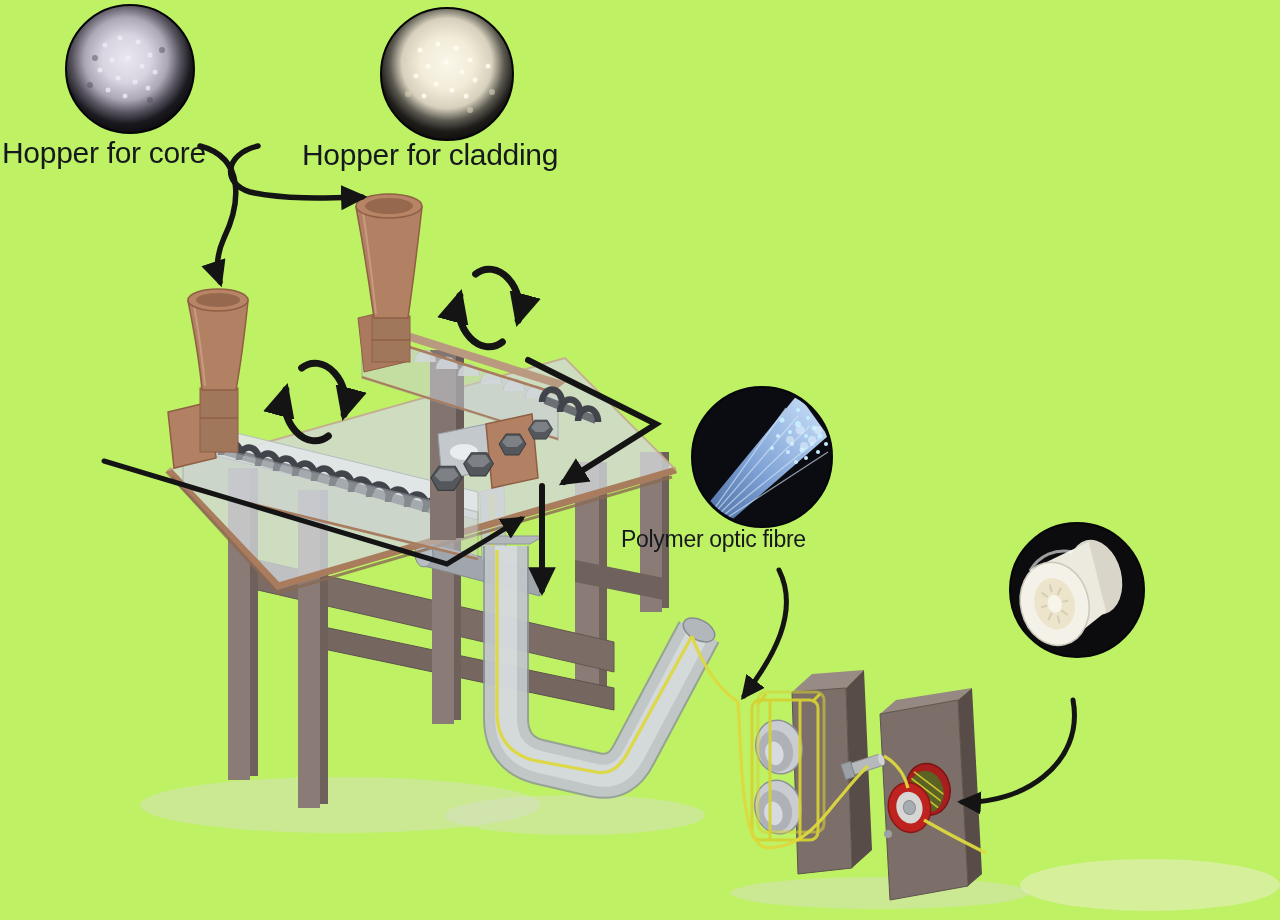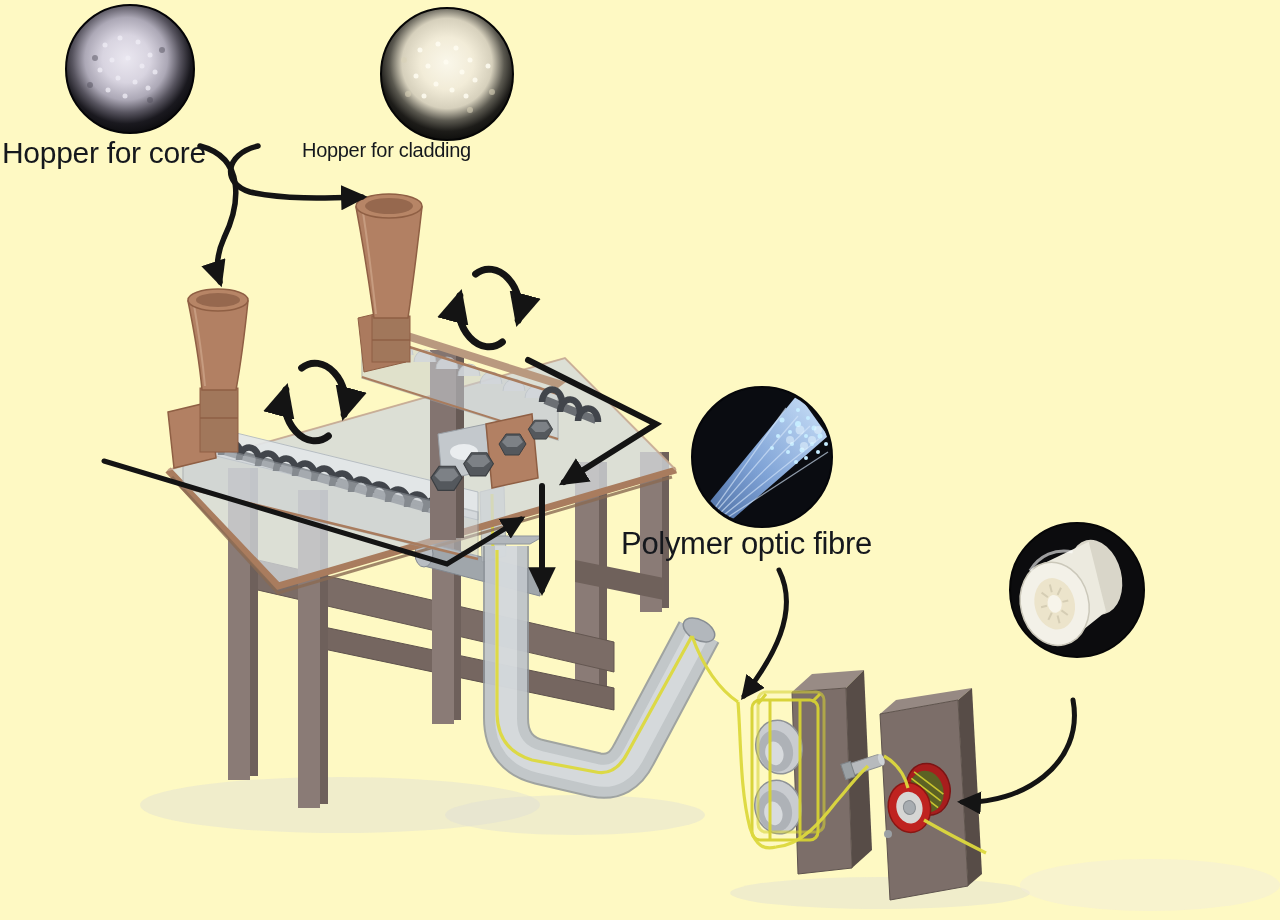--- a/index.html
+++ b/index.html
@@ -1,23 +1,23 @@
 <!DOCTYPE html>
 <html><head>
 <meta charset="utf-8">
 <style>
   html,body{margin:0;padding:0;background:#ffffff;}
-  .scene{position:relative;width:1280px;height:920px;background:#fef9c3;overflow:hidden;
+  .scene{position:relative;width:1280px;height:920px;background:#bef264;overflow:hidden;
          font-family:"Liberation Sans", sans-serif;}
   .scene svg{position:absolute;left:0;top:0;}
   .lbl{position:absolute;color:#15181d;font-size:30px;font-weight:400;letter-spacing:-.3px;
        white-space:nowrap;line-height:1;}
   #lbl-core{left:2px;top:138px;}
-  #lbl-clad{left:302px;top:140px;font-size:20px;}
-  #lbl-fibre{left:621px;top:528px;font-size:31px;}
+  #lbl-clad{left:302px;top:140px;font-size:30px;}
+  #lbl-fibre{left:621px;top:528px;font-size:23px;}
   #lbl-bobbin{left:881px;top:661px;}
 </style>
 </head>
 <body>
 
 <div class="scene">
 <svg width="1280" height="920" viewBox="0 0 1280 920">
   <defs>
     <marker id="ah" markerWidth="5.2" markerHeight="4.6" refX="3.8" refY="2.3" orient="auto" markerUnits="strokeWidth">
       <path d="M0,0 L4.8,2.3 L0,4.6 Z" fill="#141414"></path>

